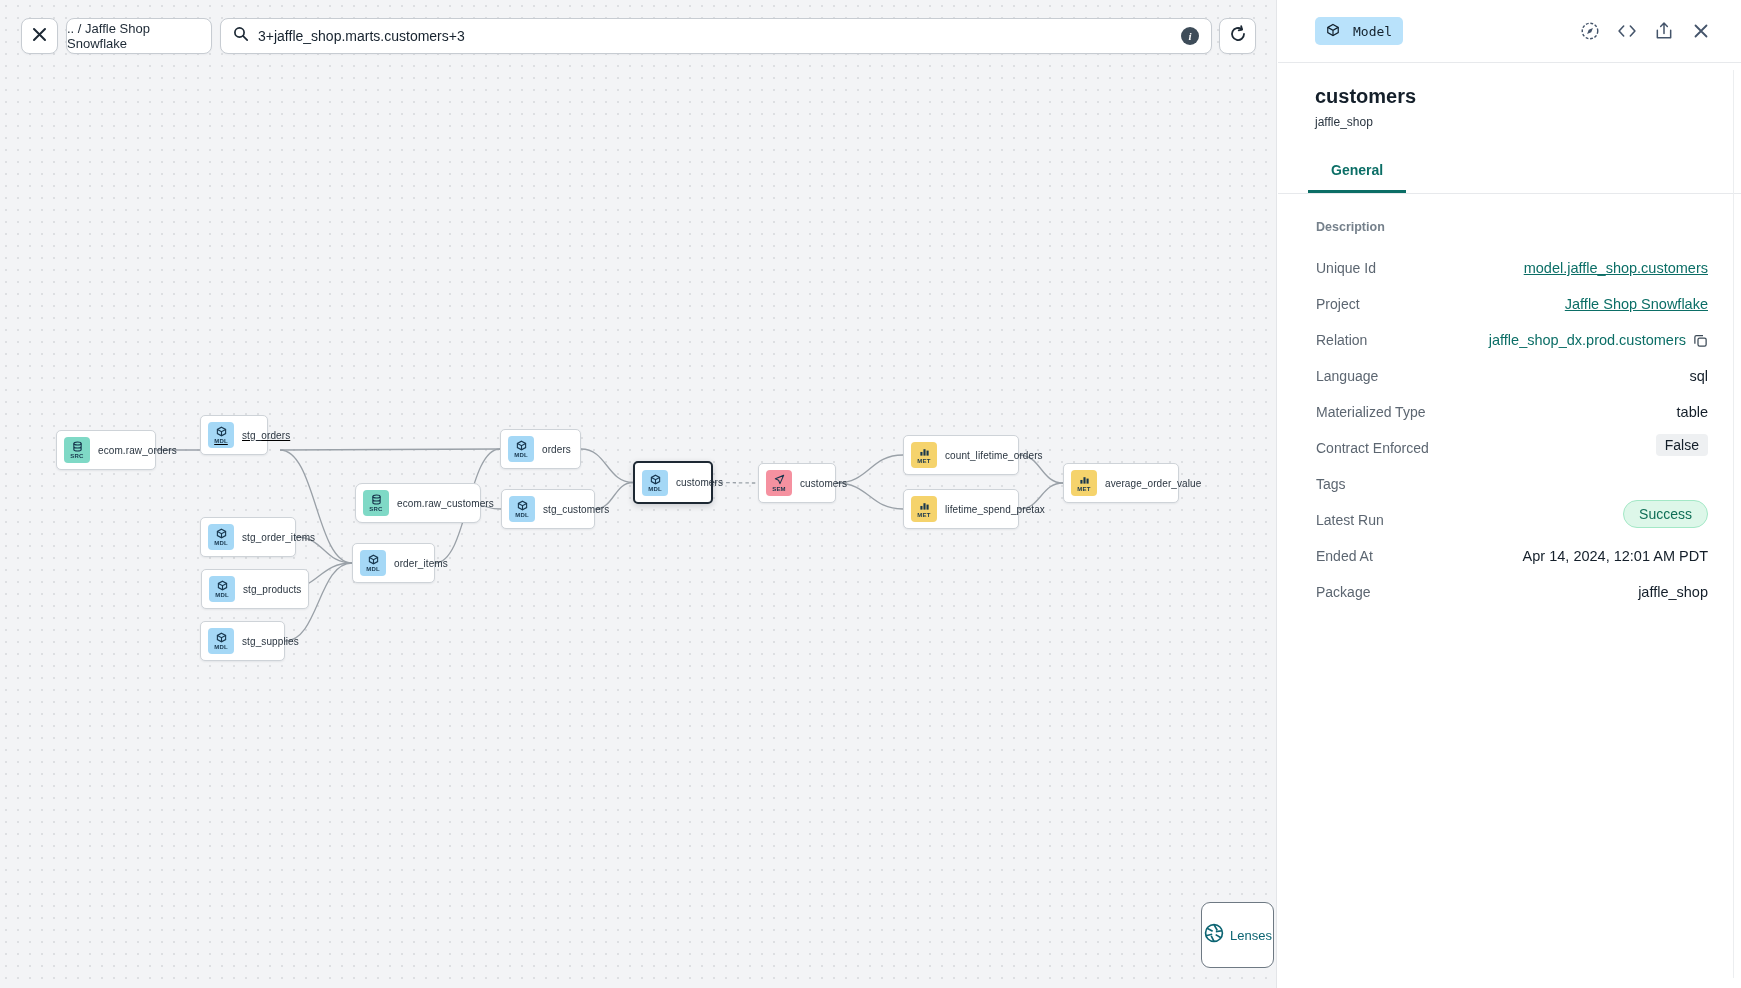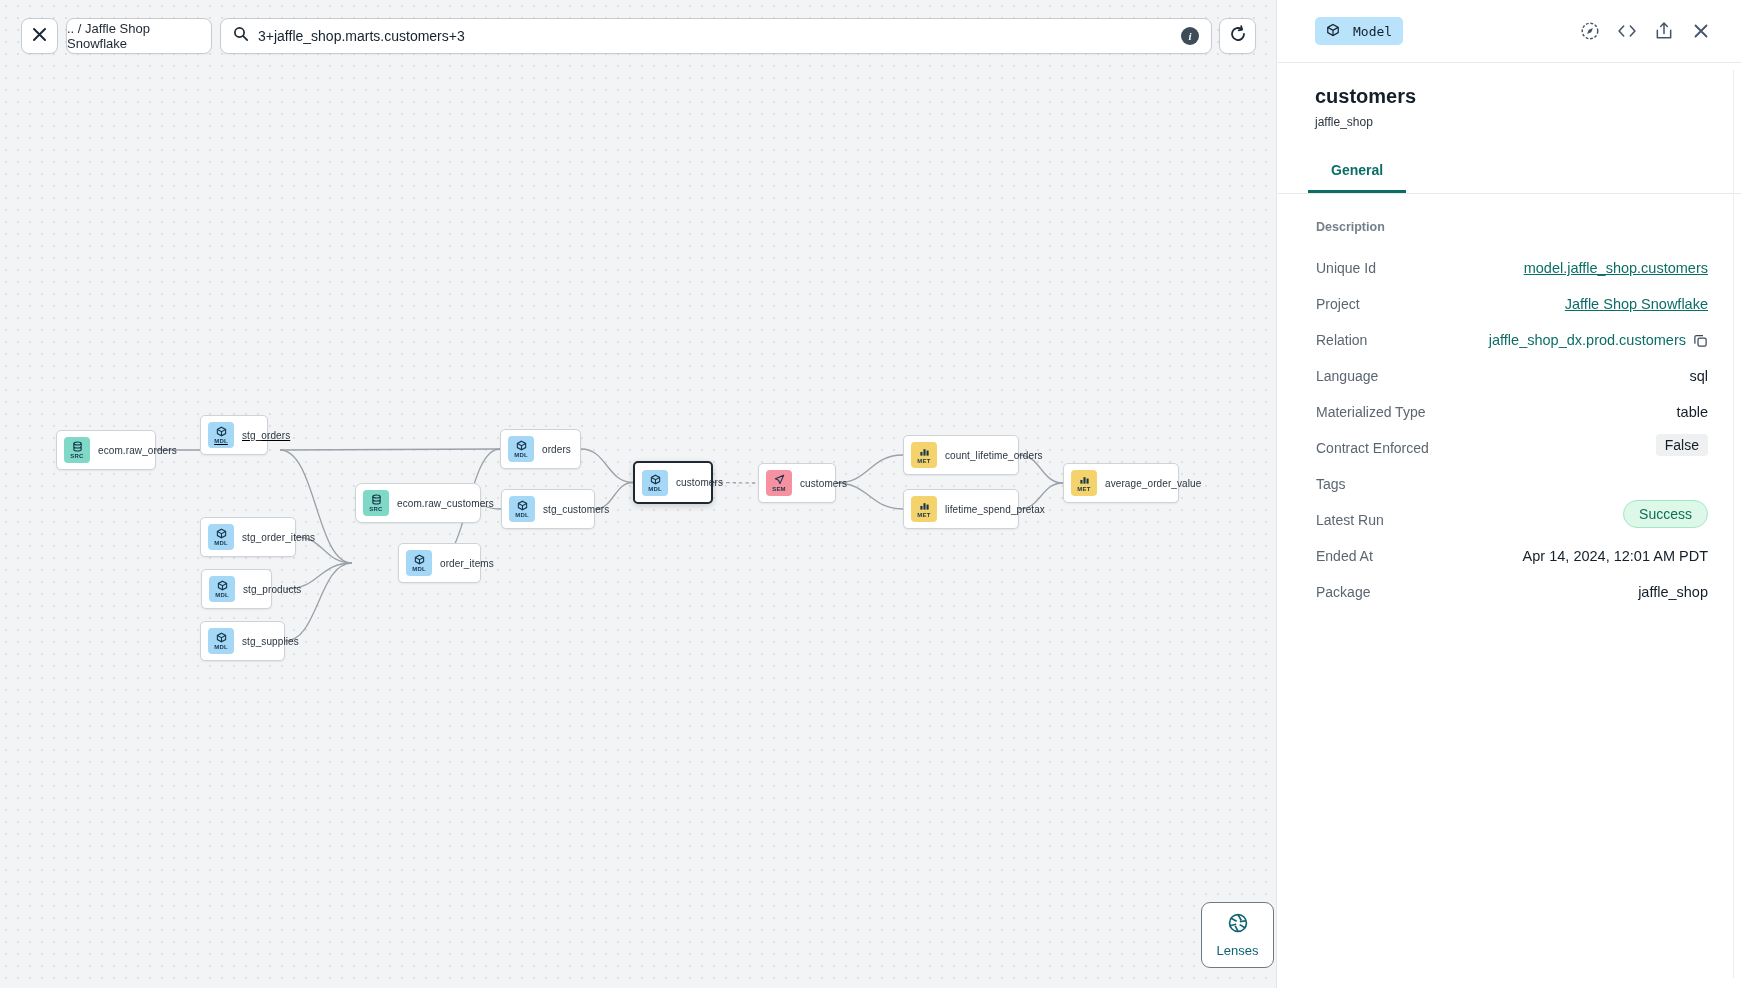--- a/index.html
+++ b/index.html
@@ -55,21 +55,21 @@
   }
   .nbadge svg { display:block; }
   .nbadge .k { font-size:6px; font-weight:bold; color:#17364d; letter-spacing:.2px; line-height:6px; }
   .k-SRC { background:#7fd9c6; } .k-MDL { background:#a5d8f6; }
   .k-SEM { background:#f591a0; } .k-MET { background:#f5d36c; }
 
   
   #lenses-btn {
     position:absolute; left:1201px; top:902px; width:73px; height:66px;
     background:#fff; border:1.5px solid #6e7983; border-radius:9px;
-    display:flex; flex-direction:column; align-items:center; justify-content:center; gap:5px;
+    display:flex; flex-direction:row; align-items:center; justify-content:center; gap:5px;
     cursor:pointer;
   }
   #lenses-btn .lbl { font-size:13px; color:#0c6472; }
 
   
   #panel { position:absolute; left:1278px; top:0; width:463px; height:988px; background:#fff; }
   #panel:after { content:""; position:absolute; right:7px; top:70px; bottom:10px; width:1px; background:#eceef0; }
   #panel-header {
     height:63px; border-bottom:1px solid #e7e9ec; display:flex; align-items:center;
     padding:0 30px 0 37px; justify-content:space-between;
@@ -153,21 +153,21 @@
       <div class="node" style="left: 200px; top: 517px; width: 96px; height: 40px;">
         <span class="nbadge k-MDL">
           <svg width="11" height="11" viewBox="0 0 24 24" fill="none" stroke="#17364d" stroke-width="2.4">
             <path d="M12 2.5 L21 7.5 V16.5 L12 21.5 L3 16.5 V7.5 Z"></path>
             <path d="M3 7.5 L12 12.5 L21 7.5 M12 12.5 V21.5"></path>
           </svg>
           <span class="k">MDL</span>
         </span>
         <span class="node-label">stg_order_items</span>
       </div>
-      <div class="node" style="left: 201px; top: 569px; width: 71px; height: 40px;">
+      <div class="node" style="left: 201px; top: 569px; width: 108px; height: 40px;">
         <span class="nbadge k-MDL">
           <svg width="11" height="11" viewBox="0 0 24 24" fill="none" stroke="#17364d" stroke-width="2.4">
             <path d="M12 2.5 L21 7.5 V16.5 L12 21.5 L3 16.5 V7.5 Z"></path>
             <path d="M3 7.5 L12 12.5 L21 7.5 M12 12.5 V21.5"></path>
           </svg>
           <span class="k">MDL</span>
         </span>
         <span class="node-label">stg_products</span>
       </div>
       <div class="node" style="left: 200px; top: 621px; width: 85px; height: 40px;">
@@ -183,21 +183,21 @@
       <div class="node" style="left: 355px; top: 483px; width: 126px; height: 40px; border-radius: 7px;">
         <span class="nbadge k-SRC">
           <svg width="11" height="11" viewBox="0 0 24 24" fill="none" stroke="#17364d" stroke-width="2.4">
             <ellipse cx="12" cy="5.5" rx="8" ry="3.2"></ellipse>
             <path d="M4 5.5 V18.5 C4 20.3 7.6 21.7 12 21.7 C16.4 21.7 20 20.3 20 18.5 V5.5 M4 12 C4 13.8 7.6 15.2 12 15.2 C16.4 15.2 20 13.8 20 12"></path>
           </svg>
           <span class="k">SRC</span>
         </span>
         <span class="node-label">ecom.raw_customers</span>
       </div>
-      <div class="node" style="left: 352px; top: 543px; width: 83px; height: 40px; margin-left: 46px;">
+      <div class="node" style="left: 352px; top: 543px; width: 83px; height: 40px;">
         <span class="nbadge k-MDL">
           <svg width="11" height="11" viewBox="0 0 24 24" fill="none" stroke="#17364d" stroke-width="2.4">
             <path d="M12 2.5 L21 7.5 V16.5 L12 21.5 L3 16.5 V7.5 Z"></path>
             <path d="M3 7.5 L12 12.5 L21 7.5 M12 12.5 V21.5"></path>
           </svg>
           <span class="k">MDL</span>
         </span>
         <span class="node-label">order_items</span>
       </div>
       <div class="node" style="left: 500px; top: 429px; width: 81px; height: 40px;">

